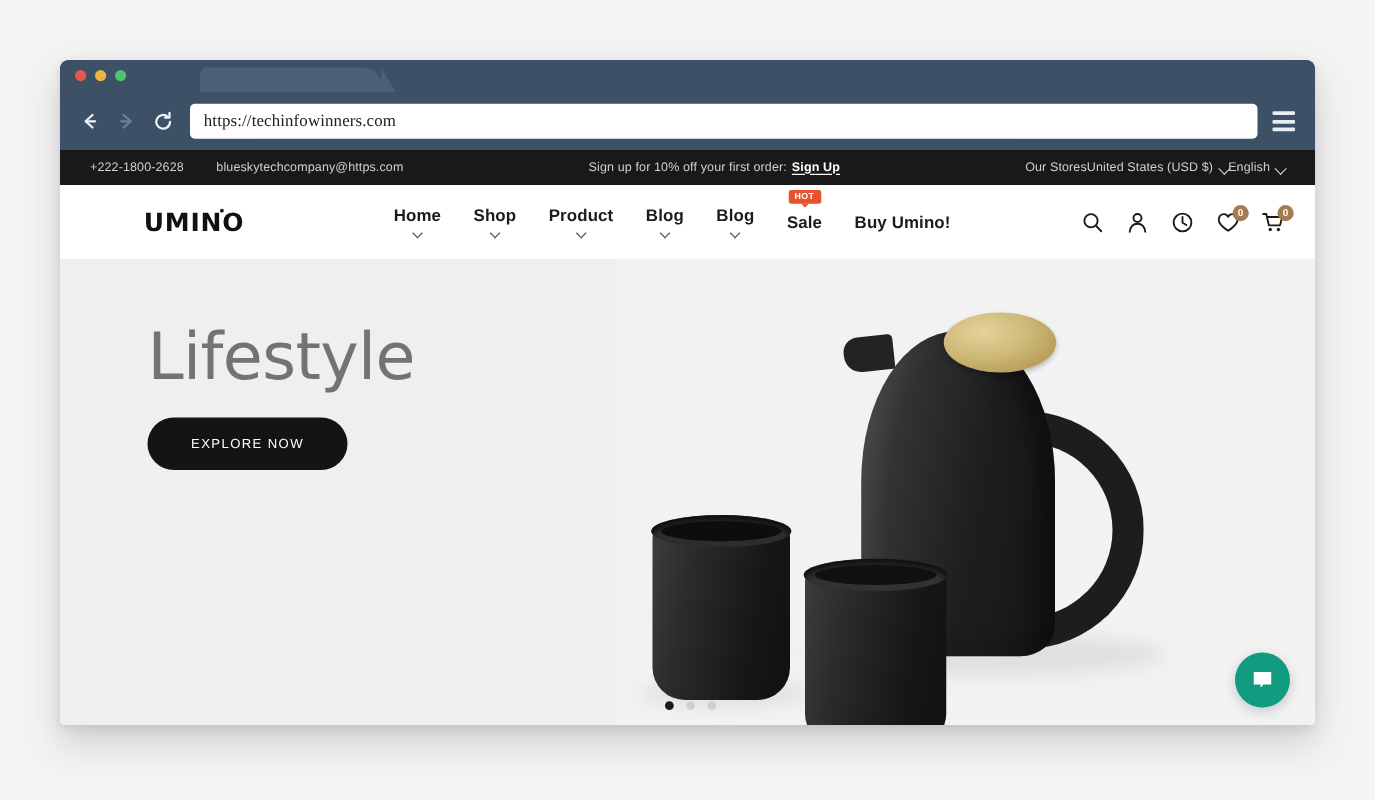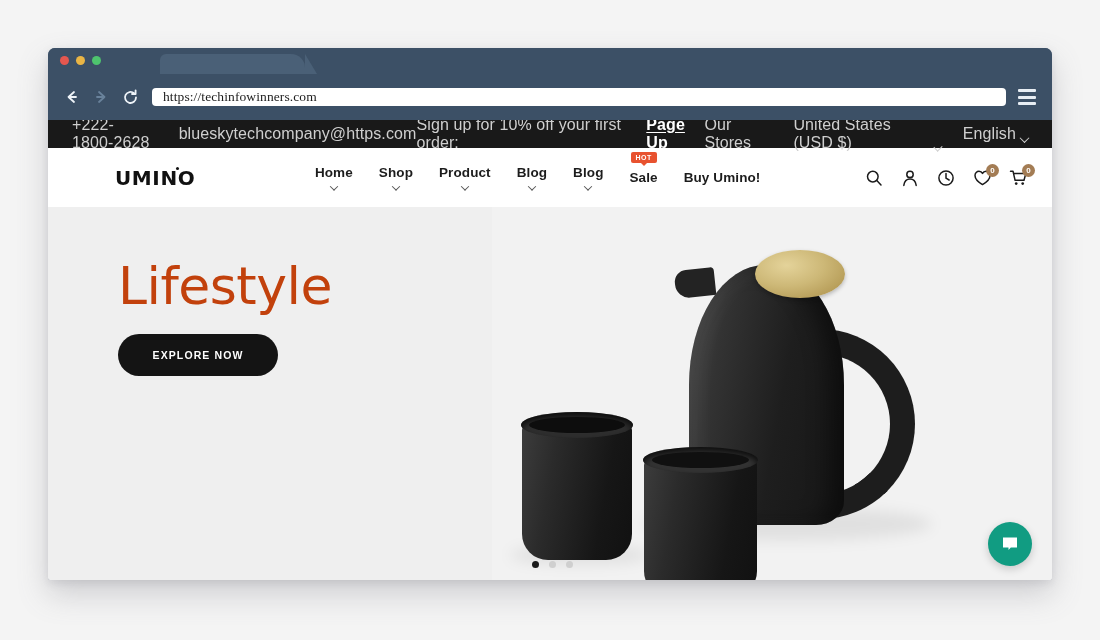--- a/index.html
+++ b/index.html
@@ -80,21 +80,21 @@
     height: 22px;
     margin-right: 7px;
     display: flex;
     align-items: center;
     justify-content: center;
     flex: 0 0 auto;
   }
   .nav-btn svg { display: block; }
   #address-bar {
     flex: 1 1 auto;
-    height: 18px;
+    height: 28px;
     background: #ffffff;
     border-radius: 4px;
     display: flex;
     align-items: center;
     padding: 0 11px;
     box-sizing: border-box;
     margin-left: 4px;
     margin-right: 12px;
   }
   #address-bar-text {
@@ -128,27 +128,27 @@
   }
 
   
   #announcement-bar {
     height: 28px;
     background: #191919;
     display: flex;
     align-items: center;
     padding: 0 24px;
     box-sizing: border-box;
-    font-size: 16px;
+    font-size: 10px;
     color: #cfcfcf;
     letter-spacing: .1px;
   }
   .ann-left { display: flex; align-items: center; gap: 26px; }
   .ann-center { flex: 1 1 auto; display: flex; justify-content: center; align-items: center; gap: 4px; }
-  .ann-right { display: flex; align-items: center; gap: 22px; }
+  .ann-right { display: flex; align-items: center; }
   #signup-link {
     color: #ffffff;
     font-weight: bold;
     text-decoration: underline;
     text-underline-offset: 2px;
   }
   .ann-drop { display: flex; align-items: flex-end; gap: 5px; }
   .caret {
     display: inline-block;
     width: 6px; height: 6px;
@@ -282,42 +282,42 @@
     font-size: 10.5px;
     font-weight: bold;
     letter-spacing: 1.1px;
     color: #1a1a1a;
     margin-bottom: 18px;
   }
   #hero-title {
     font-family: "DejaVu Sans", sans-serif;
     font-size: 52px;
     font-weight: normal;
-    color: #c2410c;
+    color: #737373;
     line-height: 1;
     letter-spacing: -0.5px;
     margin: 0 0 22px 0;
   }
   #hero-subtitle {
     font-size: 13px;
     color: #2a2a2a;
     letter-spacing: .1px;
     margin-bottom: 36px;
   }
   #explore-button {
     display: inline-flex;
     align-items: center;
     justify-content: center;
     width: 160px;
     height: 42px;
     background: #141414;
     color: #ffffff;
     border-radius: 21px;
     font-size: 10.5px;
-    font-weight: bold;
+    font-weight: normal;
     letter-spacing: 1.1px;
   }
 
   
   #hero-art {
     position: absolute;
     right: 0;
     top: 0;
     width: 560px;
     height: 373px;
@@ -508,21 +508,21 @@
 
   <div id="site-viewport">
 
     <div id="announcement-bar">
       <div class="ann-left">
         <span>+222-1800-2628</span>
         <span>blueskytechcompany@https.com</span>
       </div>
       <div class="ann-center">
         <span>Sign up for 10% off your first order:</span>
-        <span id="signup-link">Page Up</span>
+        <span id="signup-link">Sign Up</span>
       </div>
       <div class="ann-right">
         <span>Our Stores</span>
         <span class="ann-drop">
           <span>United States (USD $)</span>
           <i class="caret"></i>
         </span>
         <span class="ann-drop">
           <span>English</span>
           <i class="caret"></i>

